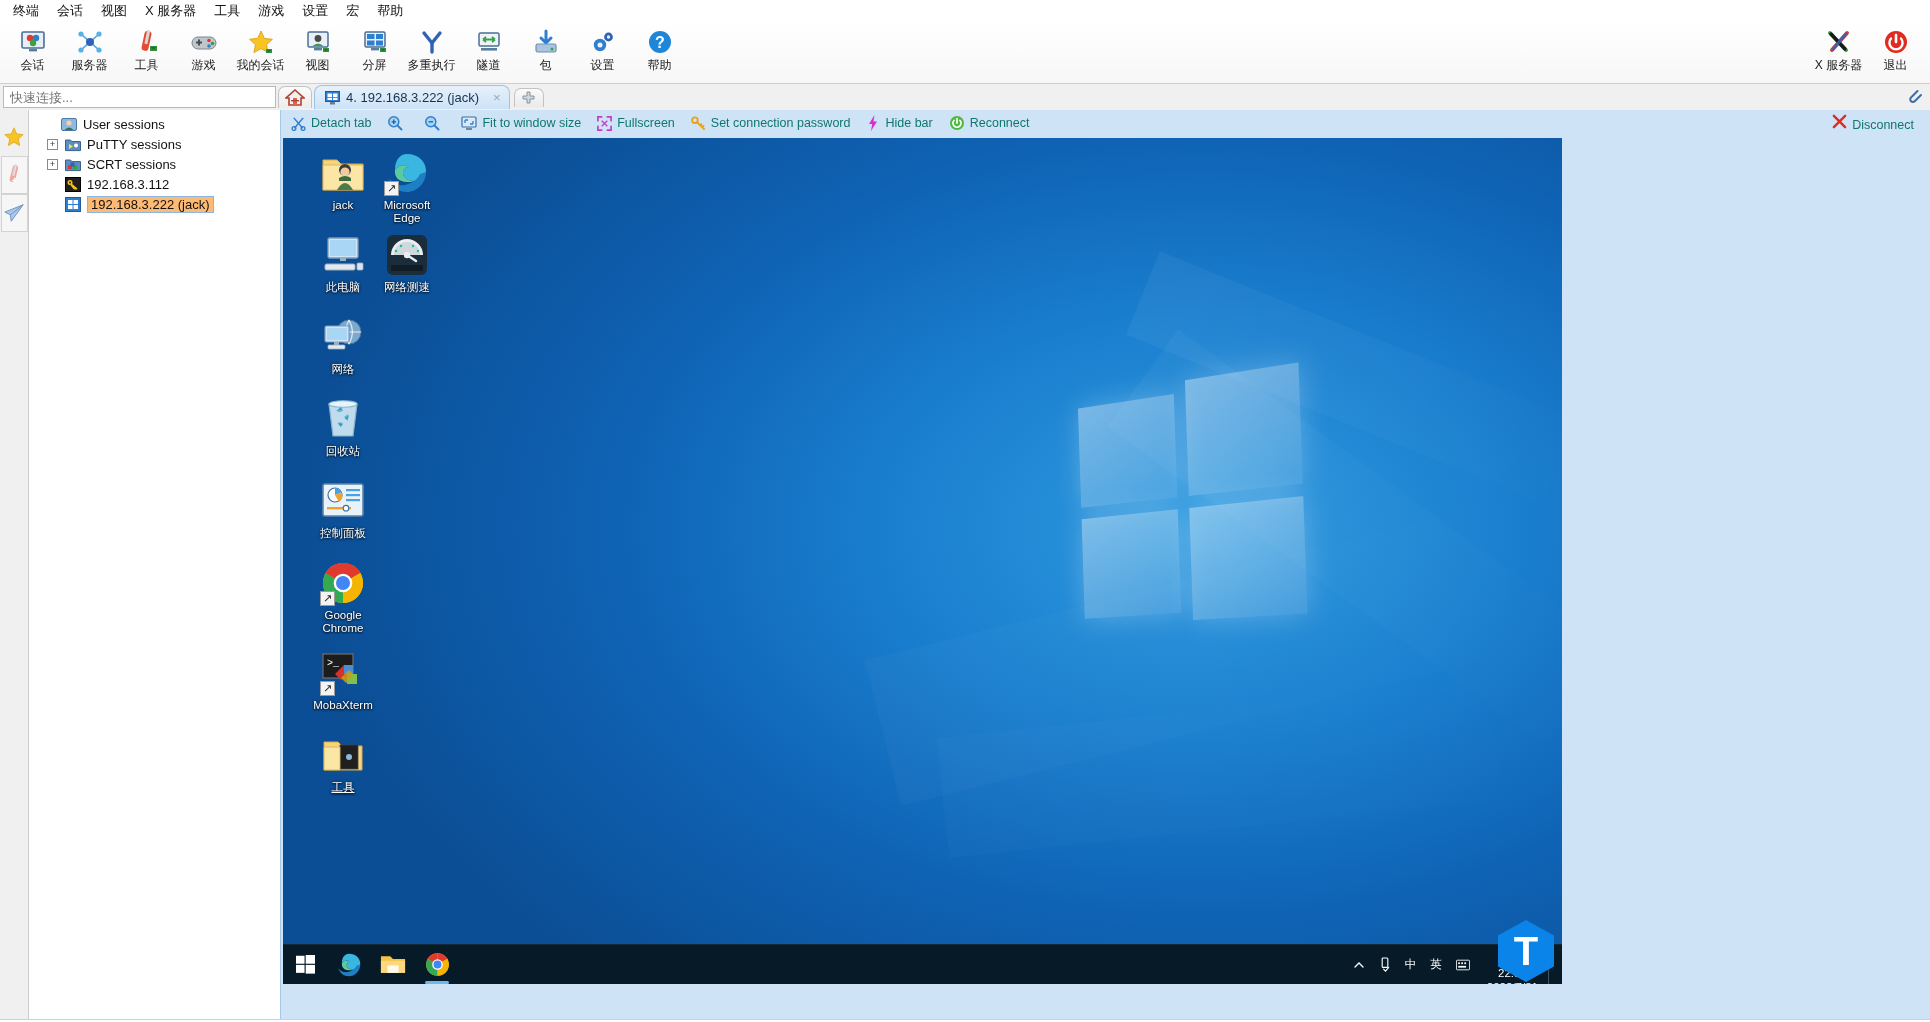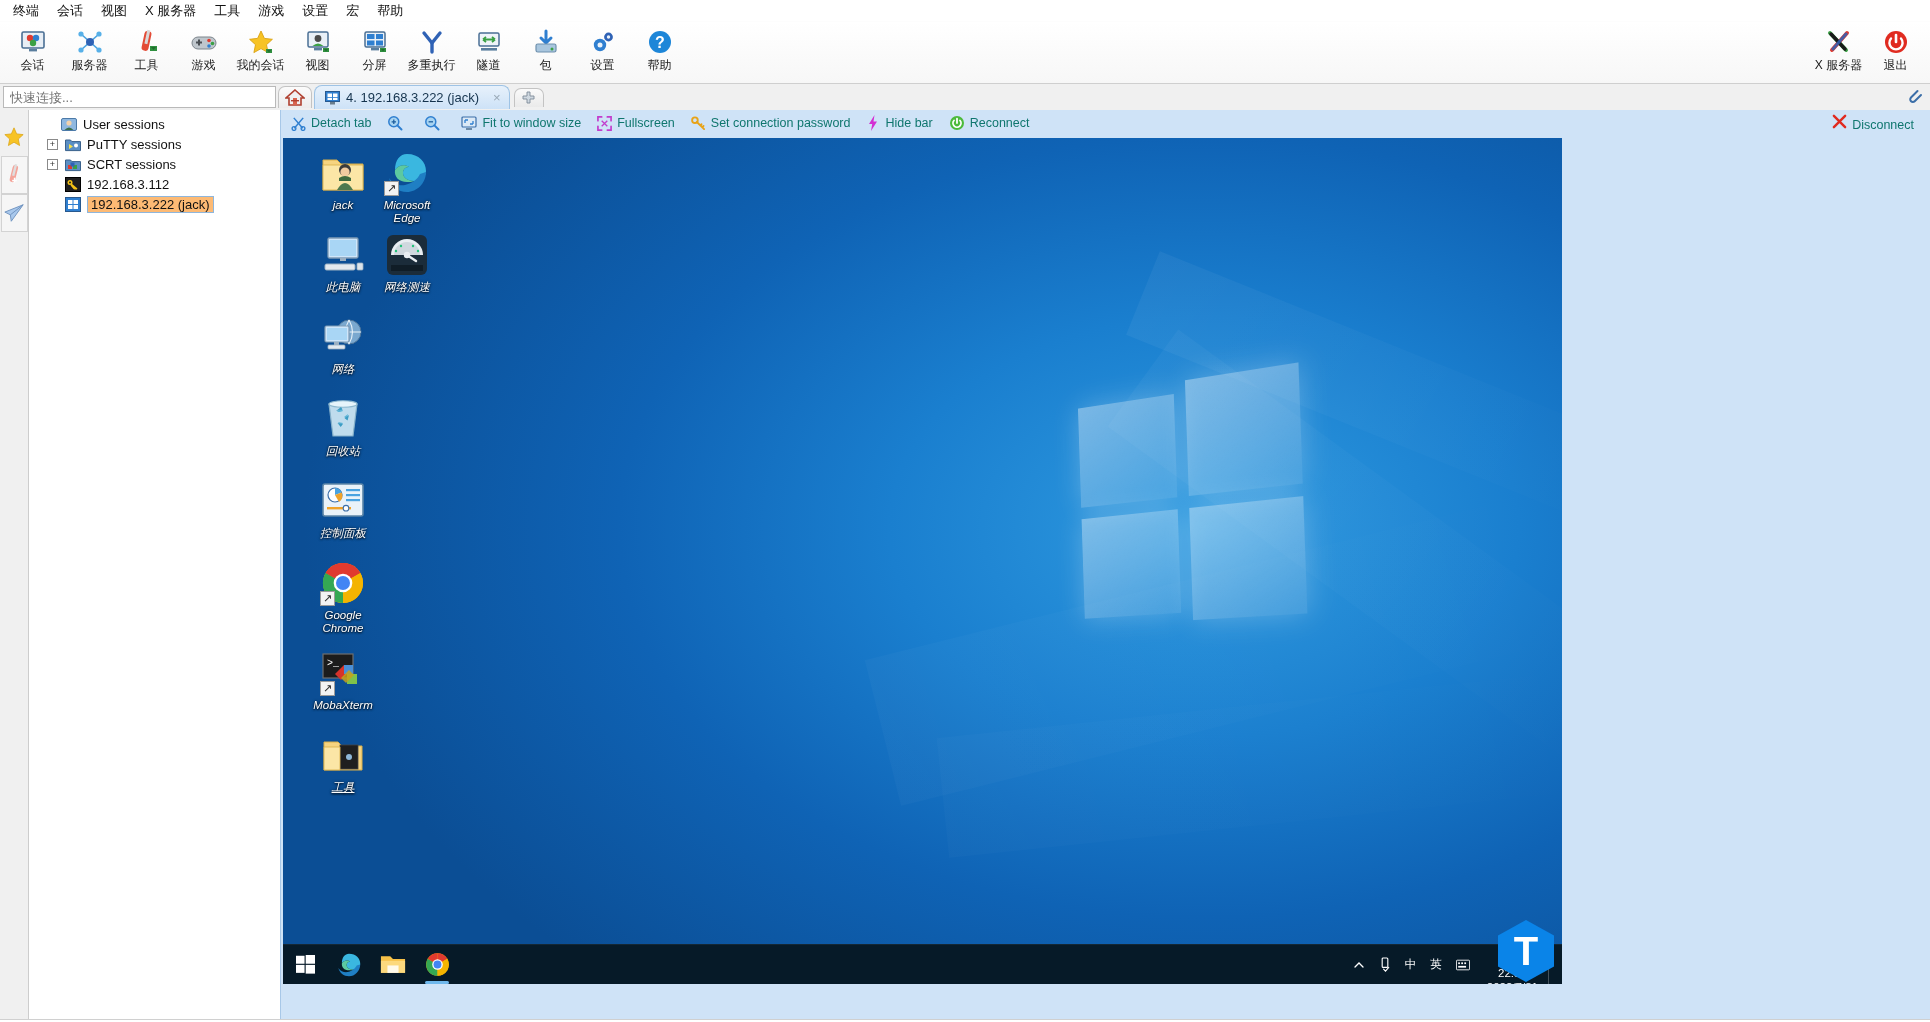--- a/index.html
+++ b/index.html
@@ -279,21 +279,20 @@
     display: flex; align-items: center; justify-content: center;
   }
   .dicon .dlabel {
     margin-top: 3px;
     font-size: 11.5px;
     color: #ffffff;
     text-align: center;
     line-height: 13px;
     text-shadow: 0 1px 2px rgba(0,0,0,0.85), 0 0 3px rgba(0,0,0,0.7);
     word-break: break-word;
-    font-style: italic;
   }
   .shortcut-arrow {
     position: absolute;
     left: 0; bottom: 0;
     width: 15px; height: 15px;
     background: #f3f3f3;
     border: 1px solid #9b9b9b;
     display: flex; align-items: center; justify-content: center;
     font-size: 11px; line-height: 11px;
     color: #2b2b2b;

